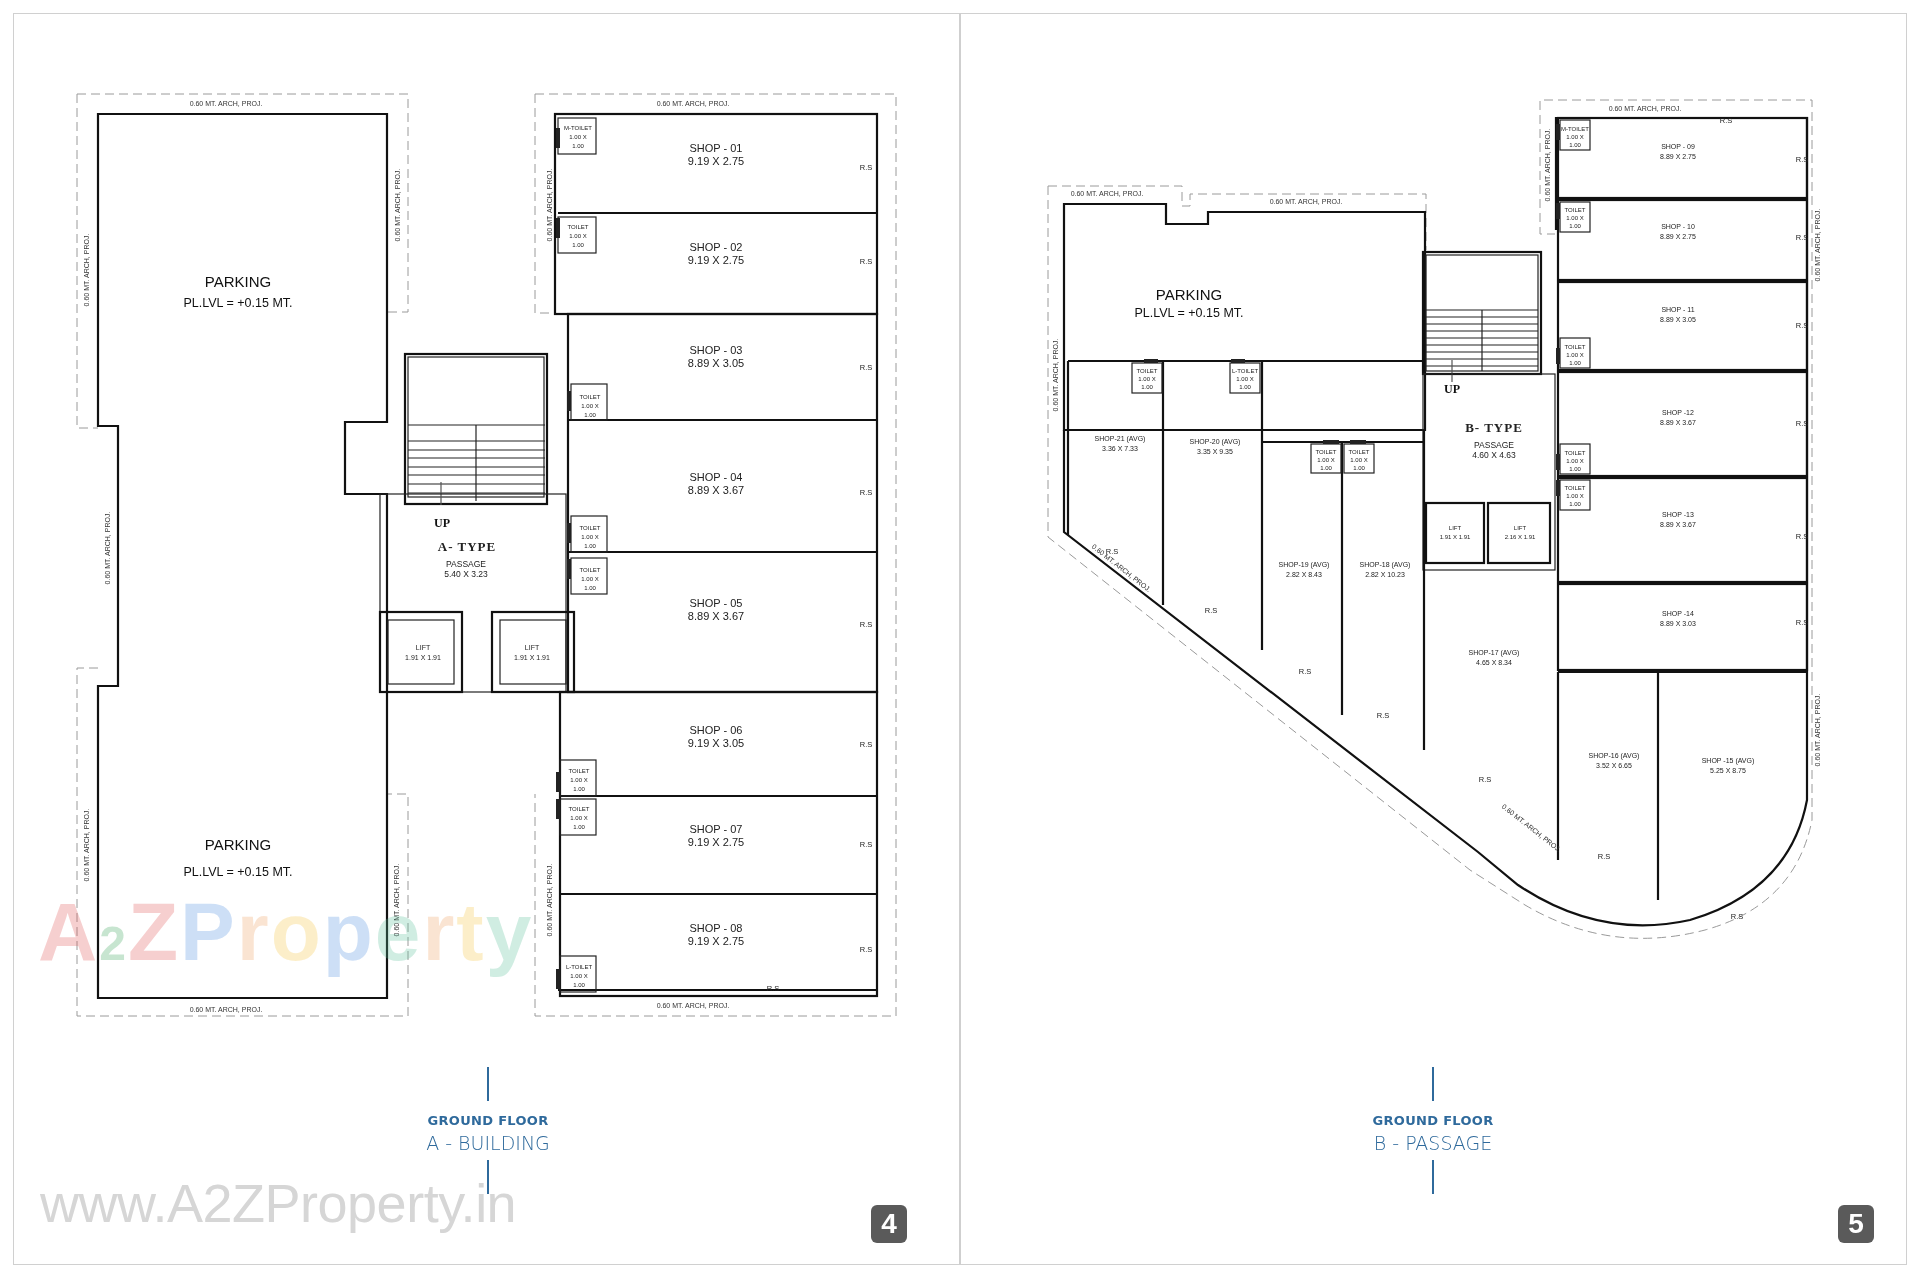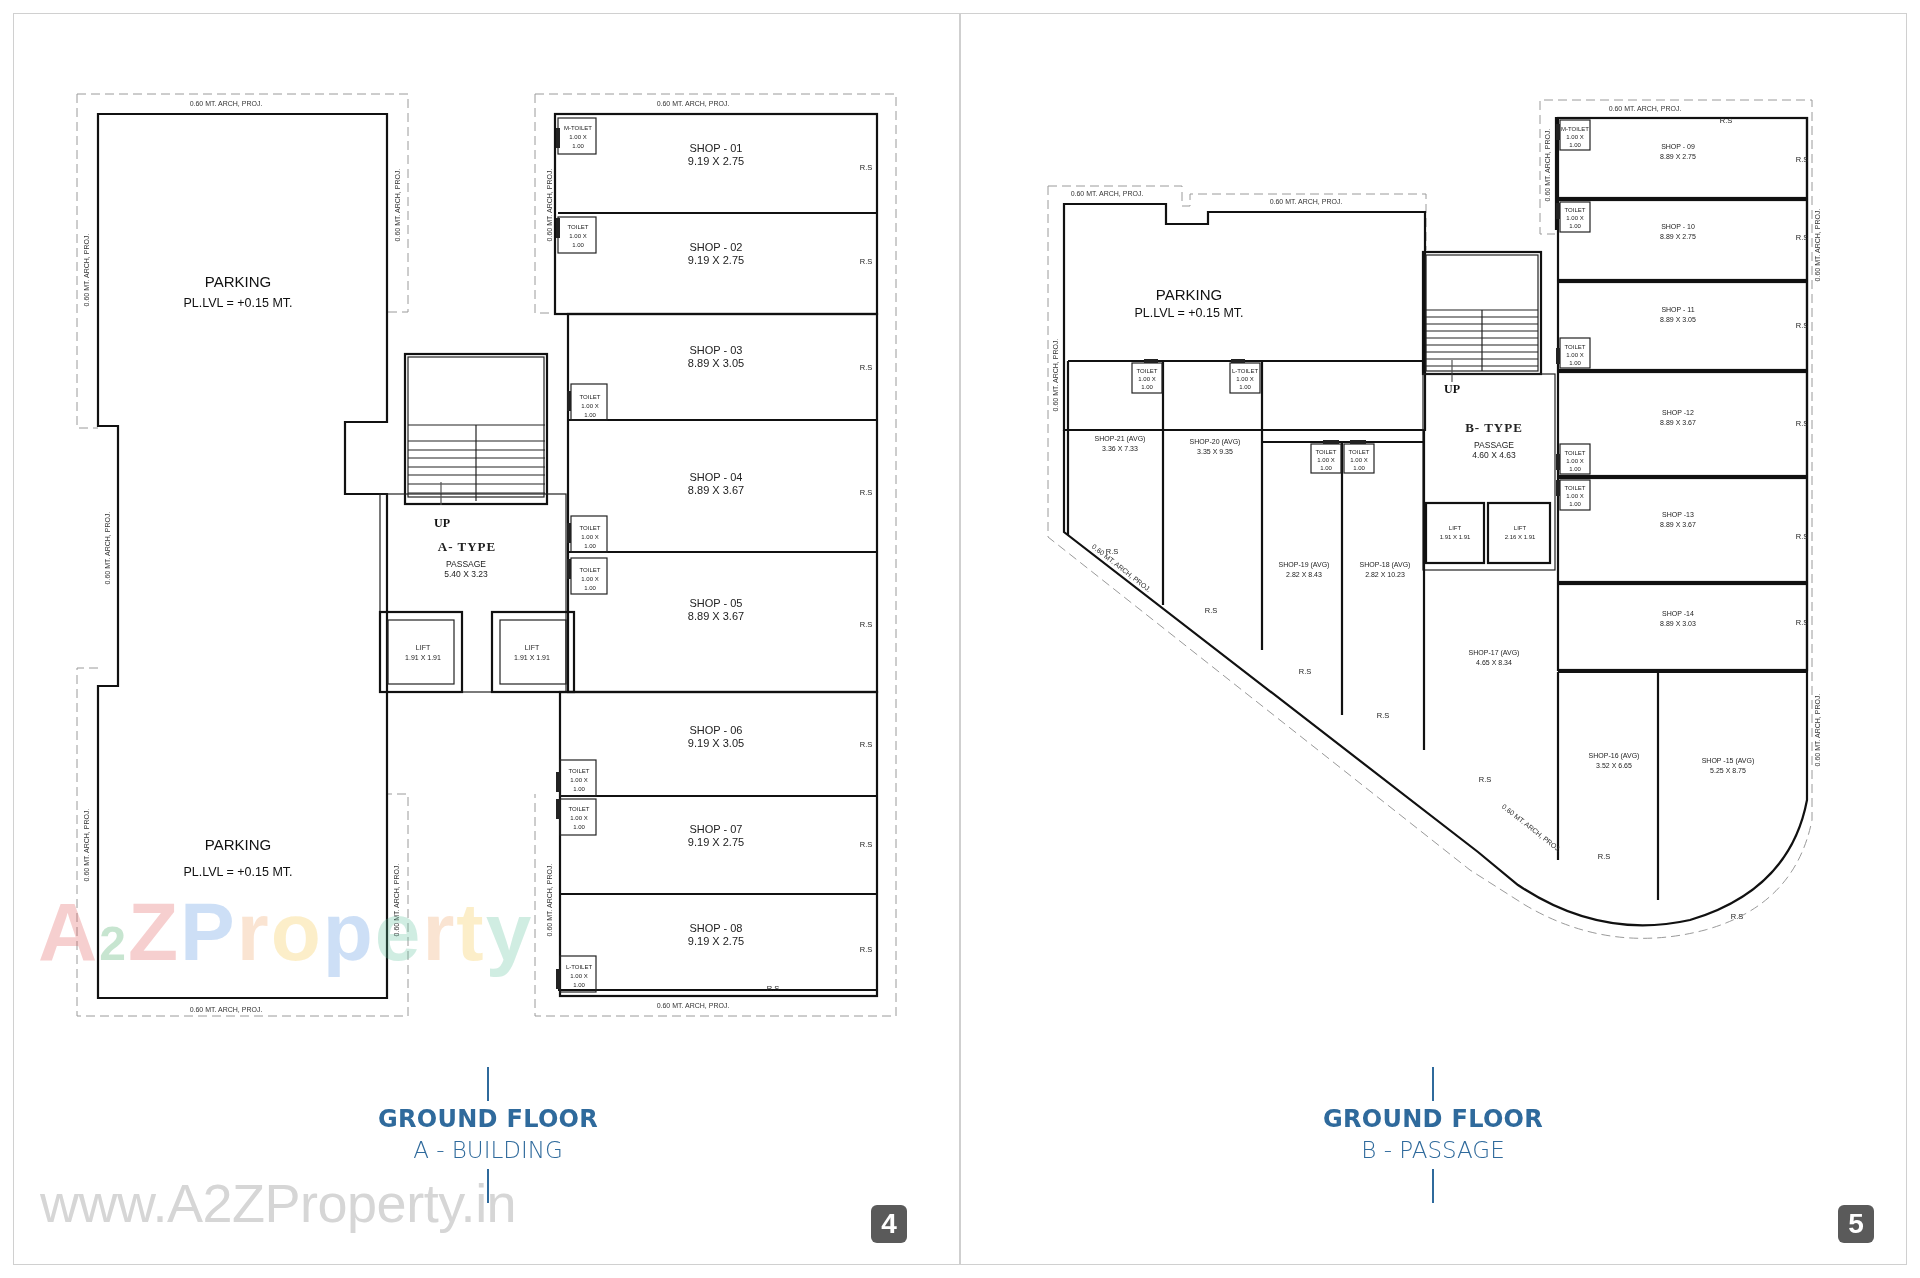--- a/index.html
+++ b/index.html
@@ -17,22 +17,22 @@
   .t-small { font-family: "Liberation Sans", sans-serif; font-size: 7px; fill: #222; text-anchor: middle; }
   .t-tiny { font-family: "Liberation Sans", sans-serif; font-size: 6px; fill: #222; text-anchor: middle; }
   .t-proj { font-family: "Liberation Sans", sans-serif; font-size: 7px; fill: #333; text-anchor: middle; }
   .t-rs { font-family: "Liberation Sans", sans-serif; font-size: 7.5px; fill: #222; text-anchor: middle; }
   .t-type { font-family: "Liberation Serif", serif; font-size: 13px; font-weight: bold; fill: #222; text-anchor: middle; letter-spacing: 1px; }
   .t-up { font-family: "Liberation Serif", serif; font-size: 12px; font-weight: bold; fill: #111; text-anchor: middle; }
   .t-pass { font-family: "Liberation Sans", sans-serif; font-size: 8.5px; fill: #222; text-anchor: middle; }
 
   .caption { position: absolute; width: 300px; text-align: center; }
   .caption .bar { width: 2.5px; height: 34px; background: #2f6a9c; margin: 0 auto; }
-  .caption .title { font-family: "DejaVu Sans", sans-serif; font-weight: bold; font-size: 24px; color: #2f6a9c; margin-top: 4px; letter-spacing: 0.3px; }
-  .caption .sub { font-family: "DejaVu Sans", sans-serif; font-size: 23px; color: #2f6a9c; margin-top: 4px; margin-bottom: 6px; font-weight: 300; }
+  .caption .title { font-family: "DejaVu Sans", sans-serif; font-weight: bold; font-size: 13px; color: #2f6a9c; margin-top: 12px; letter-spacing: 0.3px; }
+  .caption .sub { font-family: "DejaVu Sans", sans-serif; font-size: 19px; color: #2f6a9c; margin-top: 4px; margin-bottom: 6px; font-weight: 300; }
   .page-num { position: absolute; width: 36px; height: 38px; background: #5a5a5a; color: #fff; border-radius: 6px; font-family: "Liberation Sans", sans-serif; font-weight: bold; font-size: 28px; text-align: center; line-height: 38px; }
   .wm-logo { position: absolute; left: 38px; top: 885px; font-family: "Liberation Sans", sans-serif; font-weight: bold; font-size: 82px; letter-spacing: 2px; opacity: 0.28; white-space: nowrap; }
   .wm-logo span { display: inline-block; }
   .wm-url { position: absolute; left: 40px; top: 1172px; font-family: "Liberation Sans", sans-serif; font-size: 54px; color: #d6d6d6; white-space: nowrap; letter-spacing: -0.5px; }
 </style>
 </head>
 <body>
 
 <div class="page-frame"></div>
 <div class="page-divider"></div>

